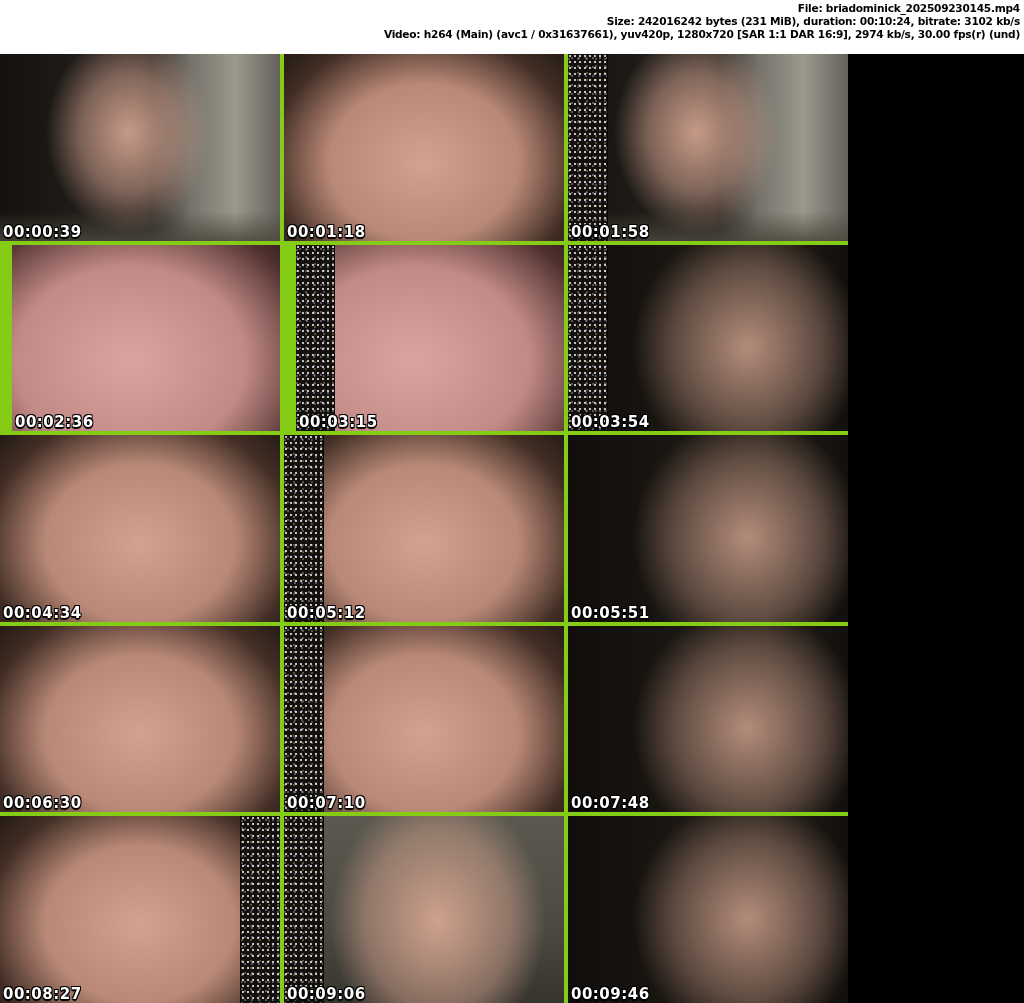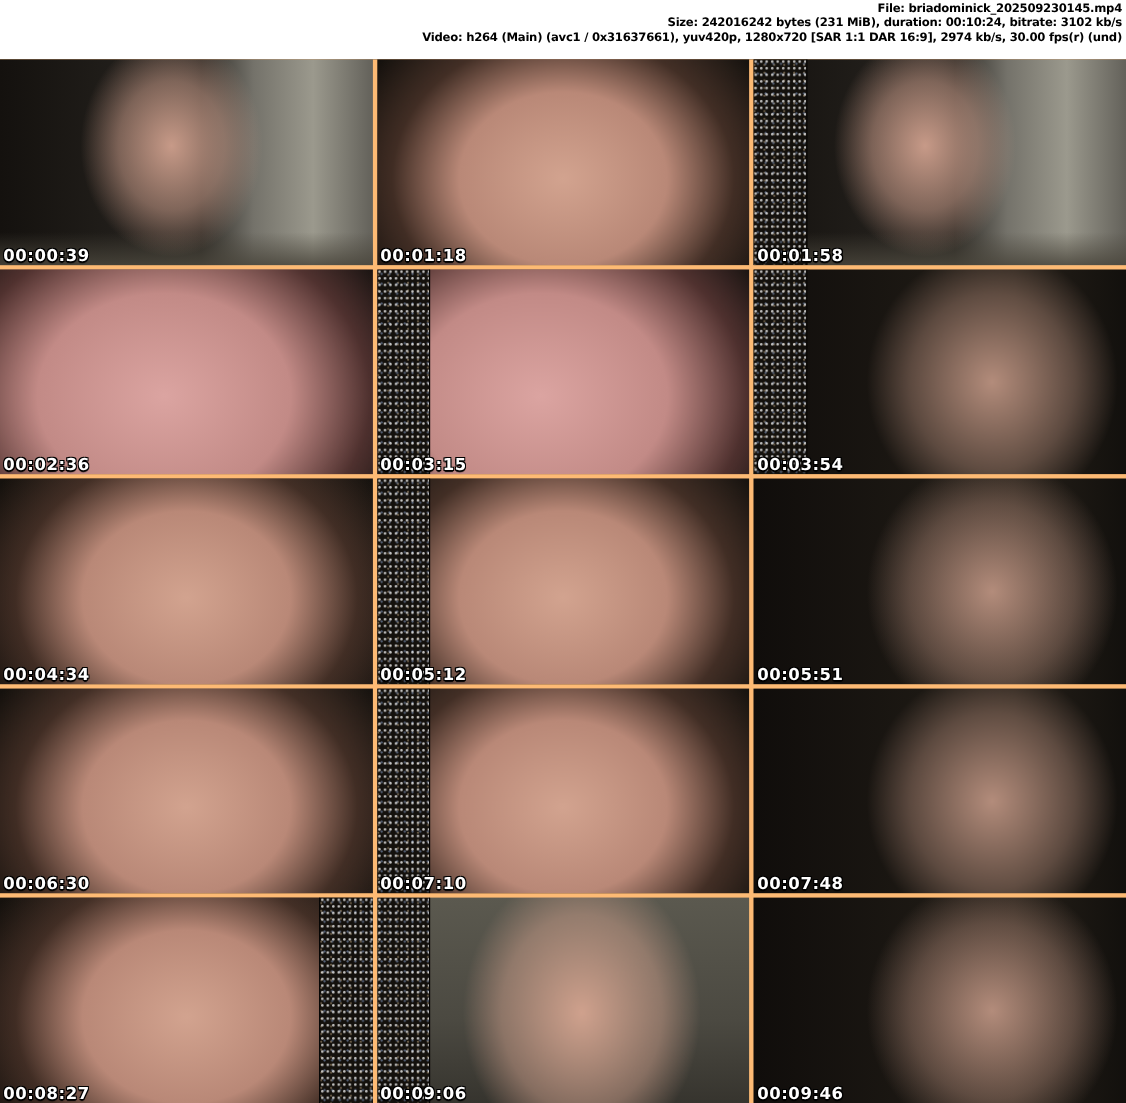--- a/index.html
+++ b/index.html
@@ -19,27 +19,27 @@
     font-weight: bold;
     font-size: 10.6px;
     line-height: 13px;
     color: #000;
     letter-spacing: -0.25px;
     white-space: nowrap;
   }
 
   
   .sheet {
-    width: 1024px;
+    width: 848px;
     height: 949px;
     display: grid;
     grid-template-columns: repeat(3, 1fr);
     grid-template-rows: repeat(5, 1fr);
     gap: 4px;
-    background: #fdba74;
+    background: #84cc16;
   }
   .cell {
     position: relative;
     overflow: hidden;
     background: #17140f;
   }
 
   
   .t-room {
     background:
@@ -49,20 +49,21 @@
   }
   .t-close {
     background:
       radial-gradient(ellipse 210px 175px at 50% 58%, #d2a38f 0%, #b98877 45%, rgba(92,62,50,0.6) 74%, rgba(24,20,16,0) 100%),
       linear-gradient(90deg, #15110d 0%, #241f19 50%, #17130f 100%);
   }
   .t-pink {
     background:
       radial-gradient(ellipse 240px 195px at 44% 62%, #dba4a1 0%, #c28a86 48%, rgba(122,72,70,0.55) 78%, rgba(26,19,16,0) 100%),
       linear-gradient(90deg, #1b1411 0%, #2a201b 55%, #171210 100%);
+    margin-left: 12px;
   }
   .t-dark {
     background:
       radial-gradient(ellipse 150px 160px at 64% 55%, #b38c7b 0%, rgba(179,140,123,0.42) 50%, rgba(18,15,12,0) 76%),
       linear-gradient(90deg, #100d0b 0%, #1c1813 45%, #262019 70%, #12100d 100%);
     padding-left: 48px;
   }
   .t-gray {
     background:
       radial-gradient(ellipse 135px 165px at 55% 56%, #cfa18d 0%, rgba(207,161,141,0.5) 54%, rgba(60,58,52,0) 80%),

